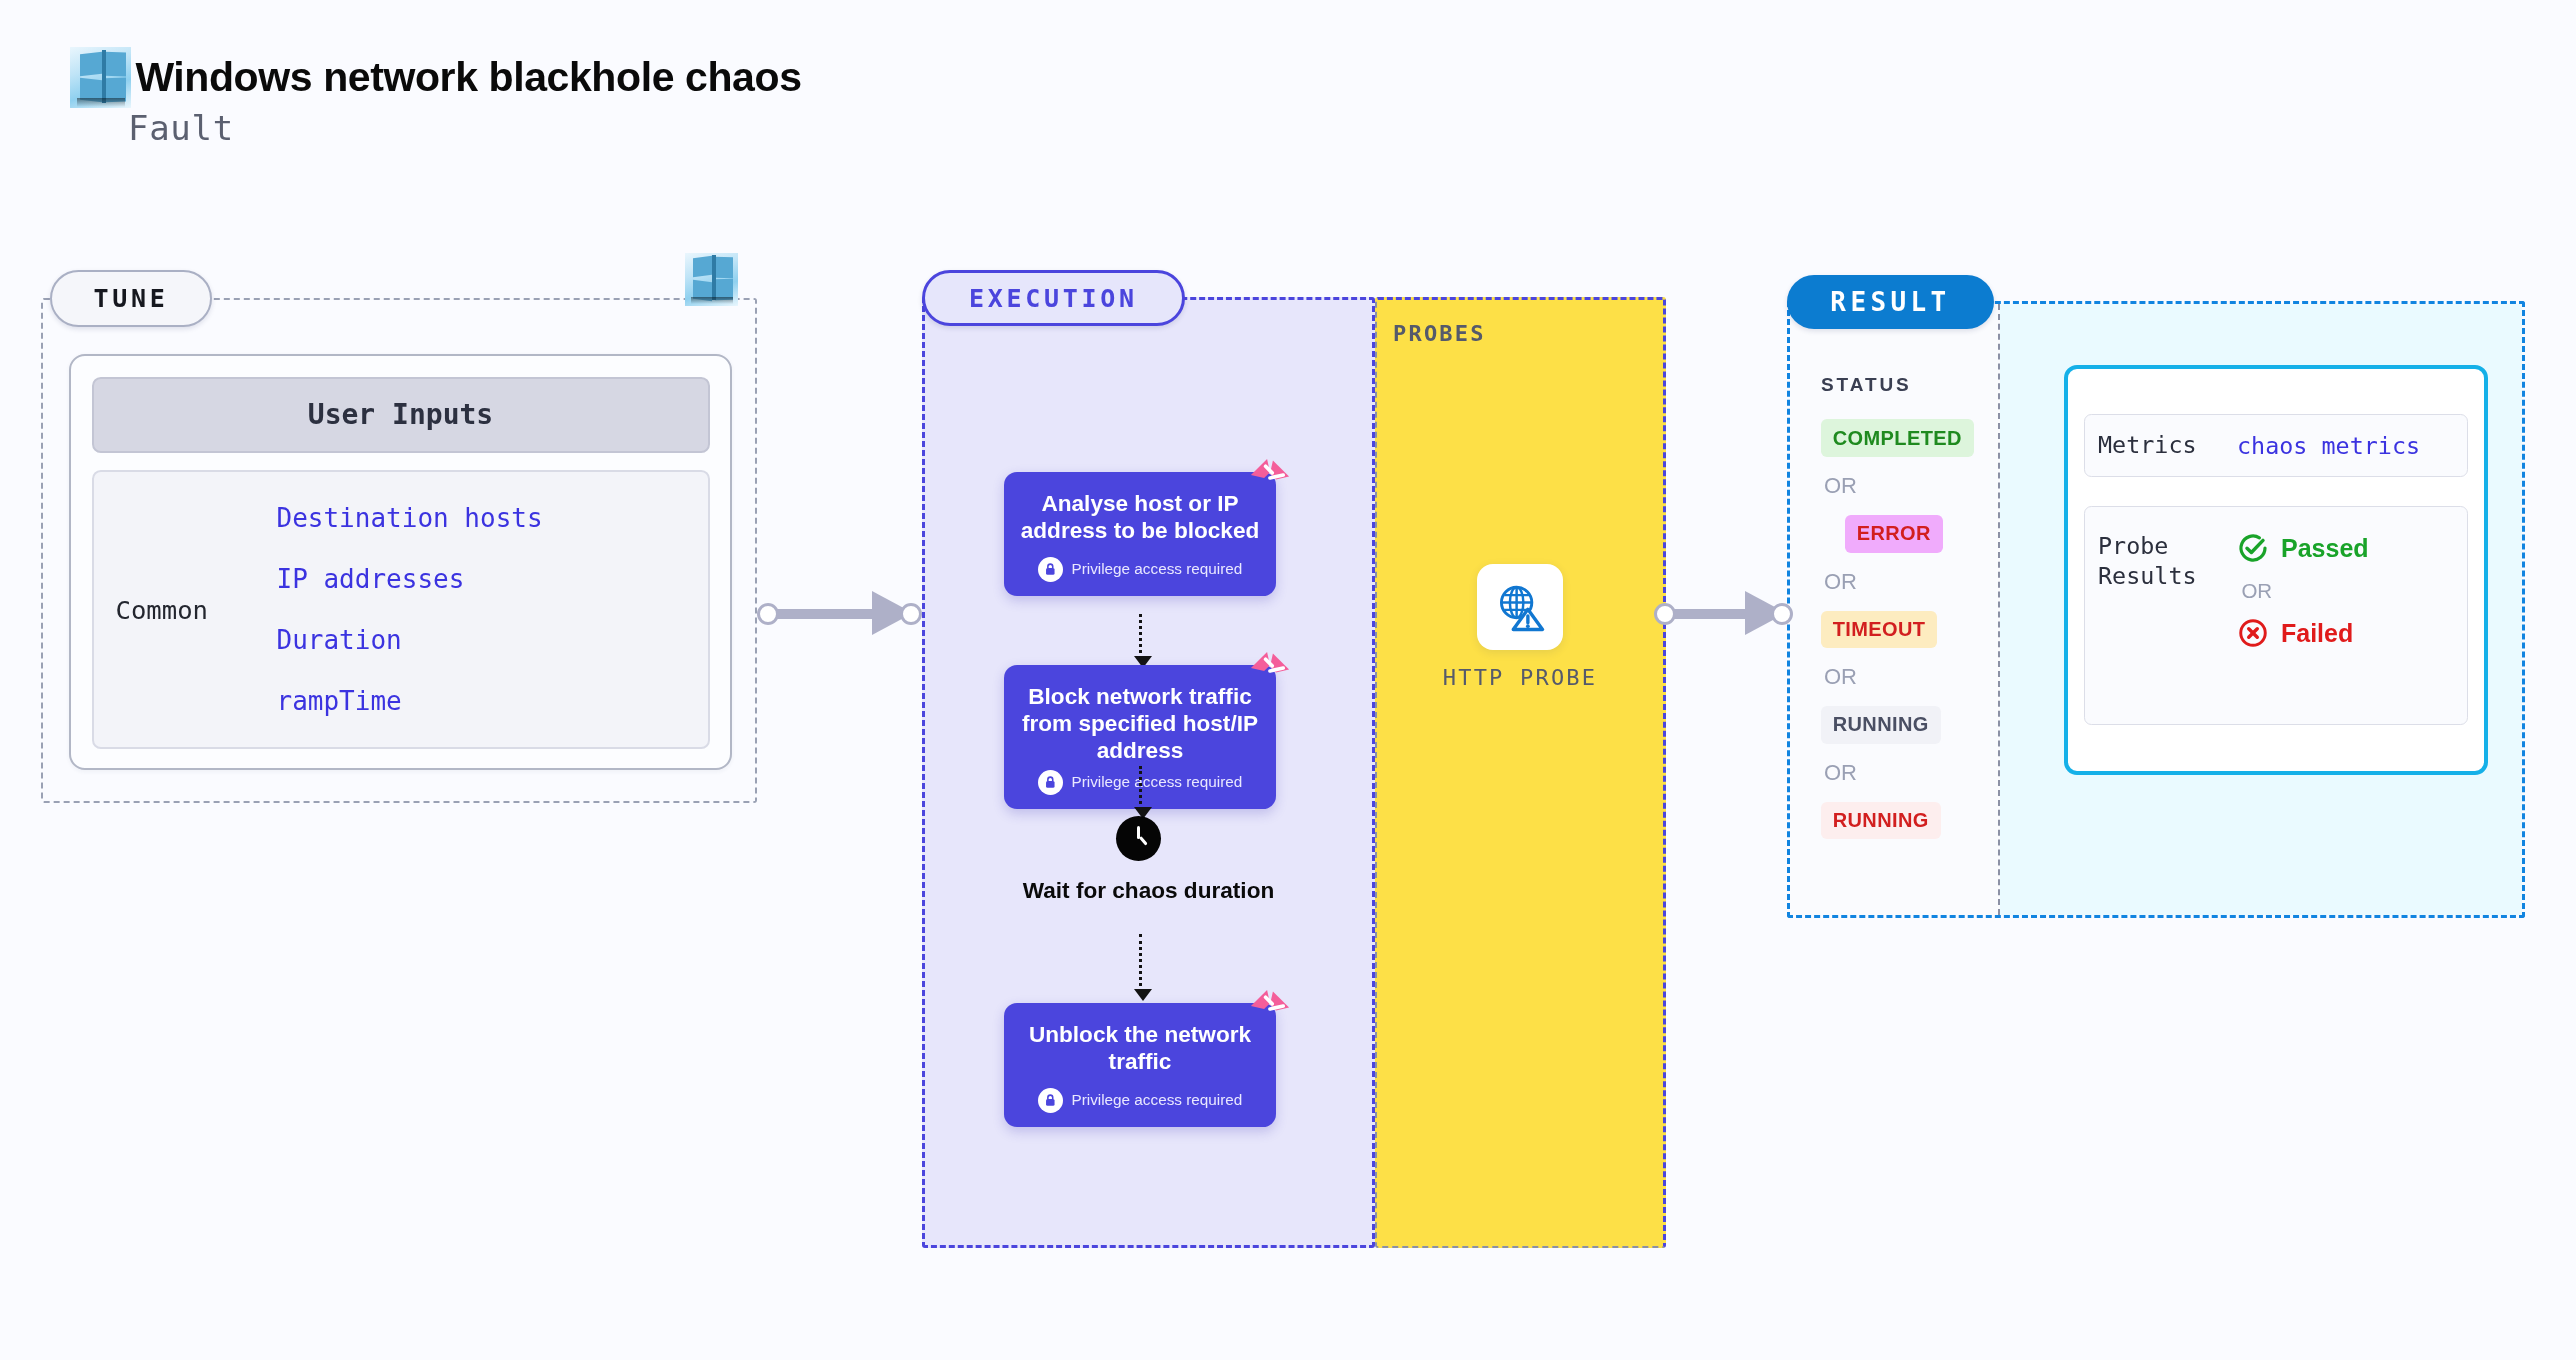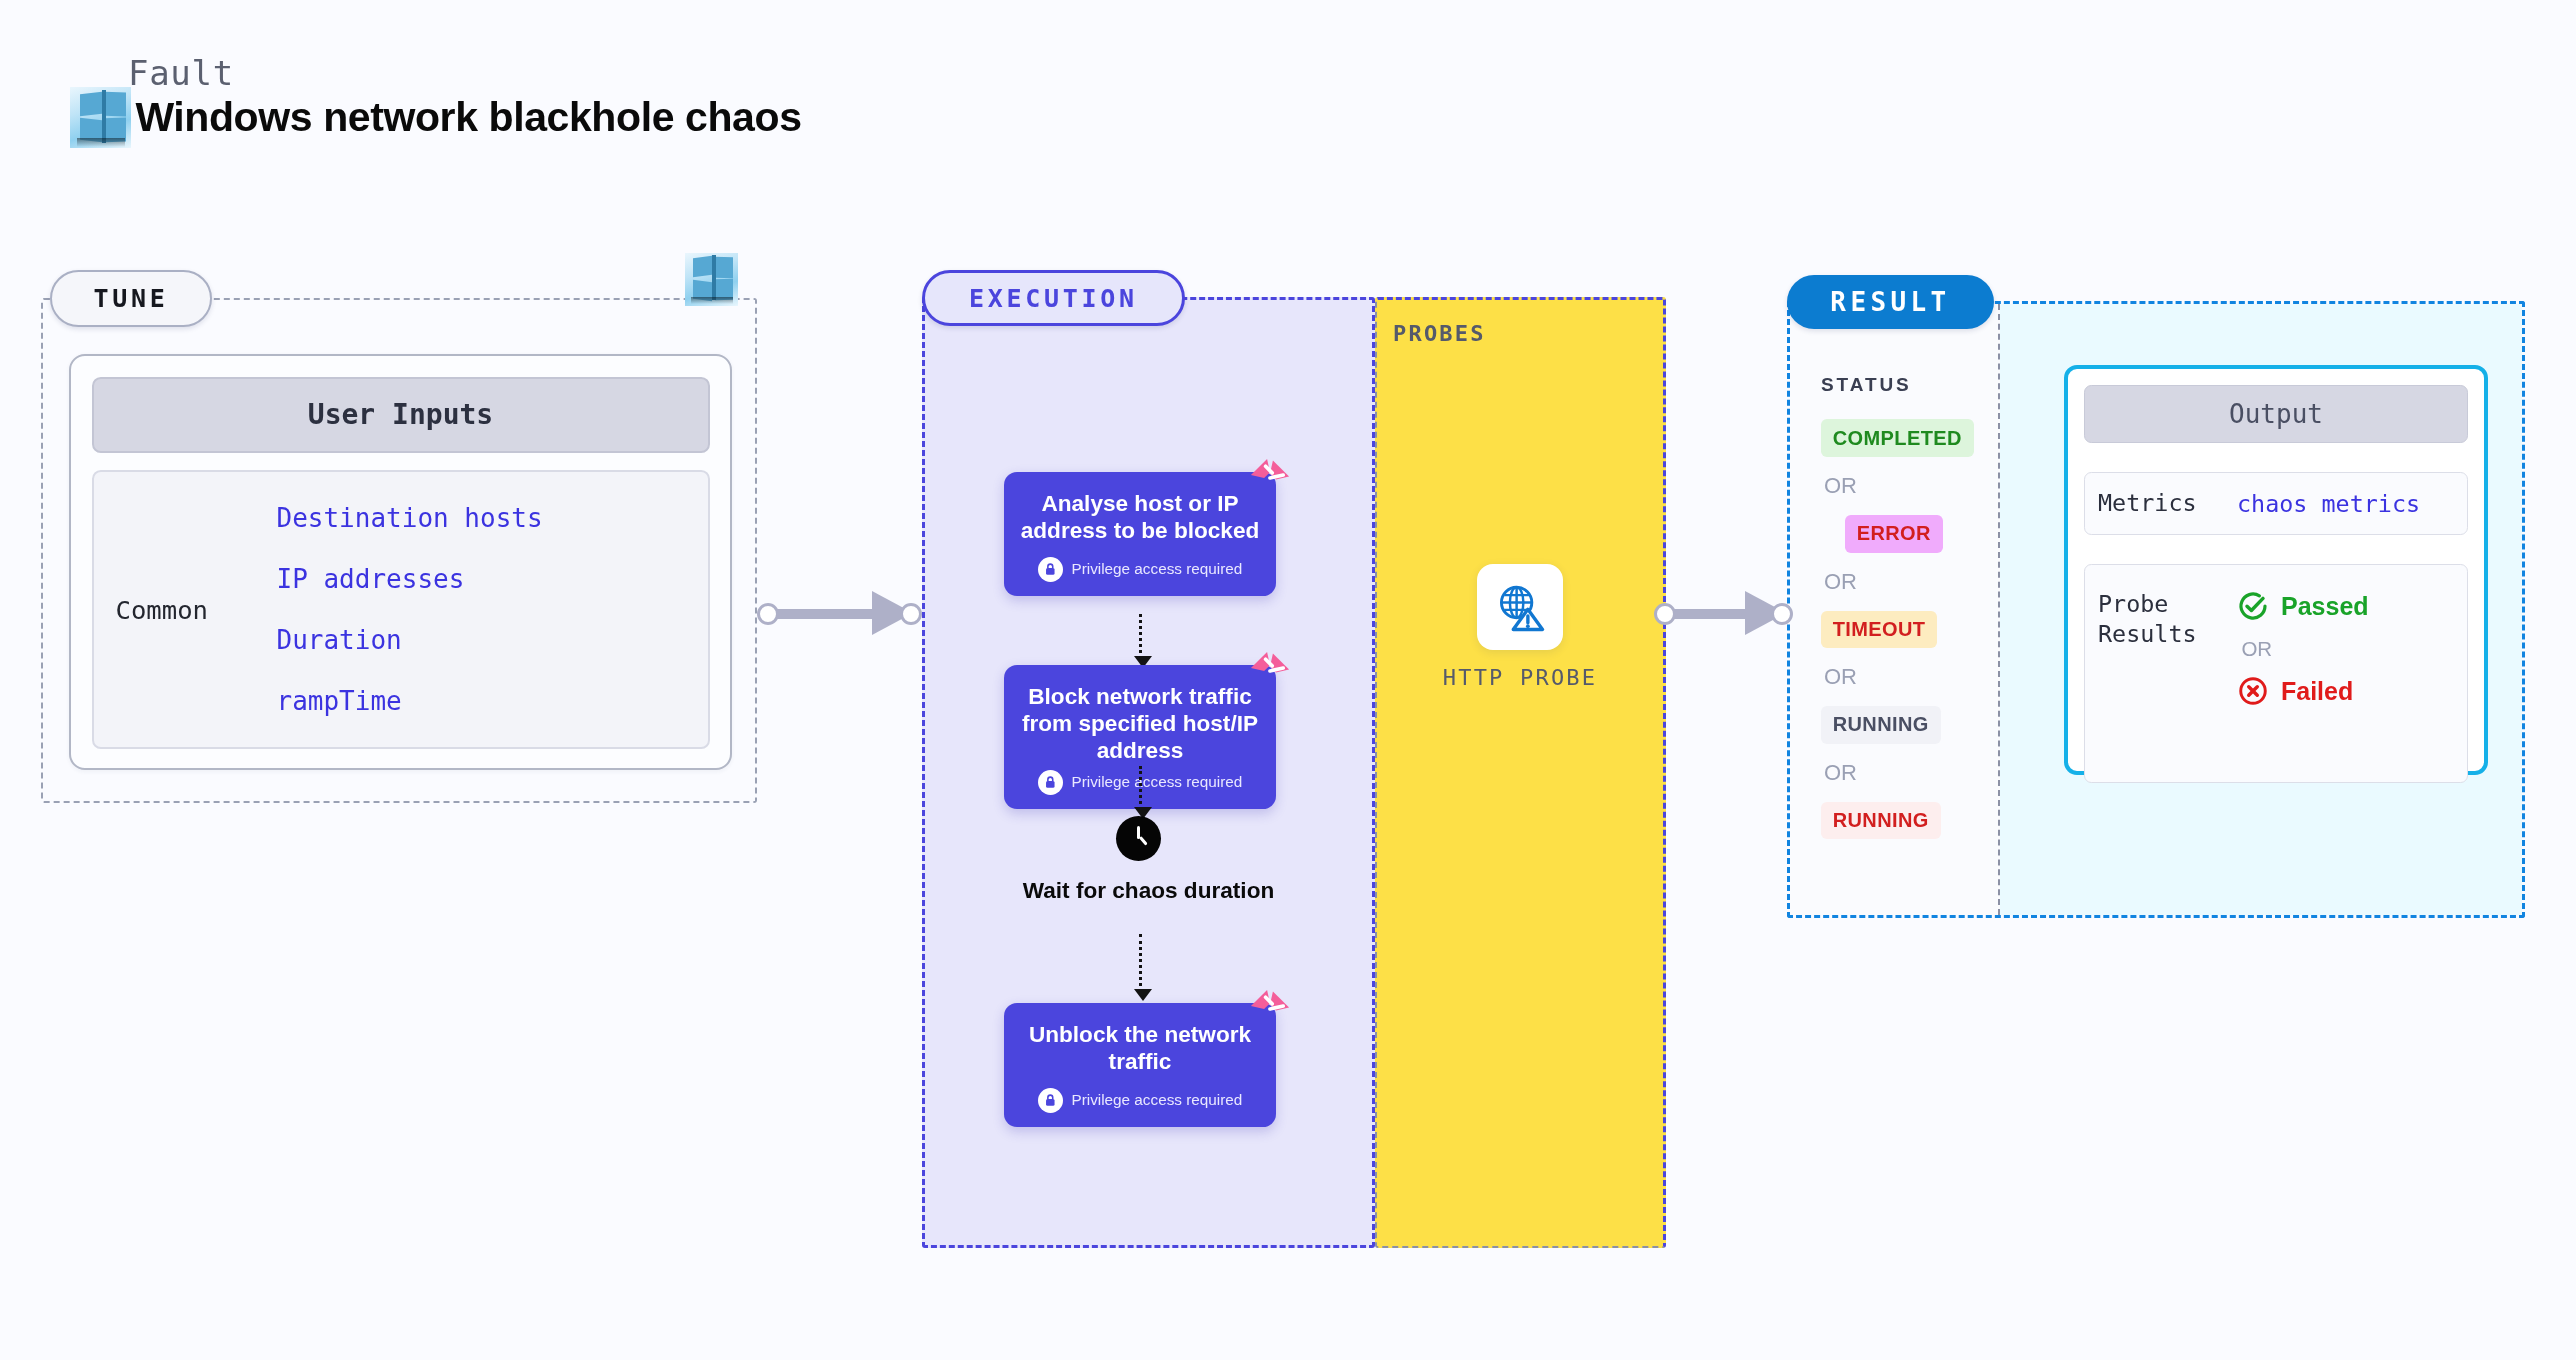--- a/index.html
+++ b/index.html
@@ -309,33 +309,33 @@
   }
   #probe-row { align-items: flex-start; padding-top: 25px; height: 219px; }
   .probe-res { display: flex; align-items: center; gap: 12px; }
   .probe-res .txt { font-size: 25px; font-weight: bold; }
   .probe-or { font-size: 20.5px; color: #9aa0b4; margin: 14.6px 0 14.6px 4.4px; }
 </style>
 </head>
 <body>
 
 <div id="header">
-  <div id="fault-label">Fault</div>
   <div id="title-row">
 
     <div class="winlogo" style="width:61px;height:61px;">
       <i class="pane" style="left:10.2px;top:5.8px;width:22px;height:22px;transform:skewY(-7deg);"></i>
       <i class="pane" style="left:35px;top:4.4px;width:20.5px;height:24px;transform:skewY(2deg);"></i>
       <i class="pane" style="left:10.2px;top:32px;width:22px;height:22px;transform:skewY(7deg);"></i>
       <i class="pane" style="left:35px;top:31px;width:20.5px;height:24px;transform:skewY(-2deg);"></i>
       <i class="edge" style="left:32px;top:2.9px;width:3.7px;height:53px;"></i>
       <i class="shade" style="left:7.3px;top:51px;width:48px;height:8.8px;"></i>
     </div>
     <div id="title-text">Windows network blackhole chaos</div>
   </div>
+  <div id="fault-label">Fault</div>
 </div>
 
 <div id="tune-badge" class="sec-badge">TUNE</div>
 
 <div id="tune-box">
   <div id="tune-inner">
     <div id="user-inputs-head">User Inputs</div>
     <div id="user-inputs-body">
       <div id="common-label">Common</div>
       <div id="input-list">
@@ -479,21 +479,20 @@
     <div class="or-text">OR</div>
 
     <div><span class="status-chip" style="background:#f1f2f7;color:#4a4f63;">RUNNING</span></div>
     <div class="or-text">OR</div>
 
     <div><span class="status-chip" style="background:#fdeeee;color:#d21f1f;">RUNNING</span></div>
   </div>
 
   <div id="result-right">
     <div id="output-card">
-      <div id="output-head">Output</div>
 
       <div class="out-row">
         <div class="out-key">Metrics</div>
         <div class="out-val-metrics">chaos metrics</div>
       </div>
 
       <div class="out-row" id="probe-row">
         <div class="out-key">Probe Results</div>
         <div>
           <div class="probe-res">

